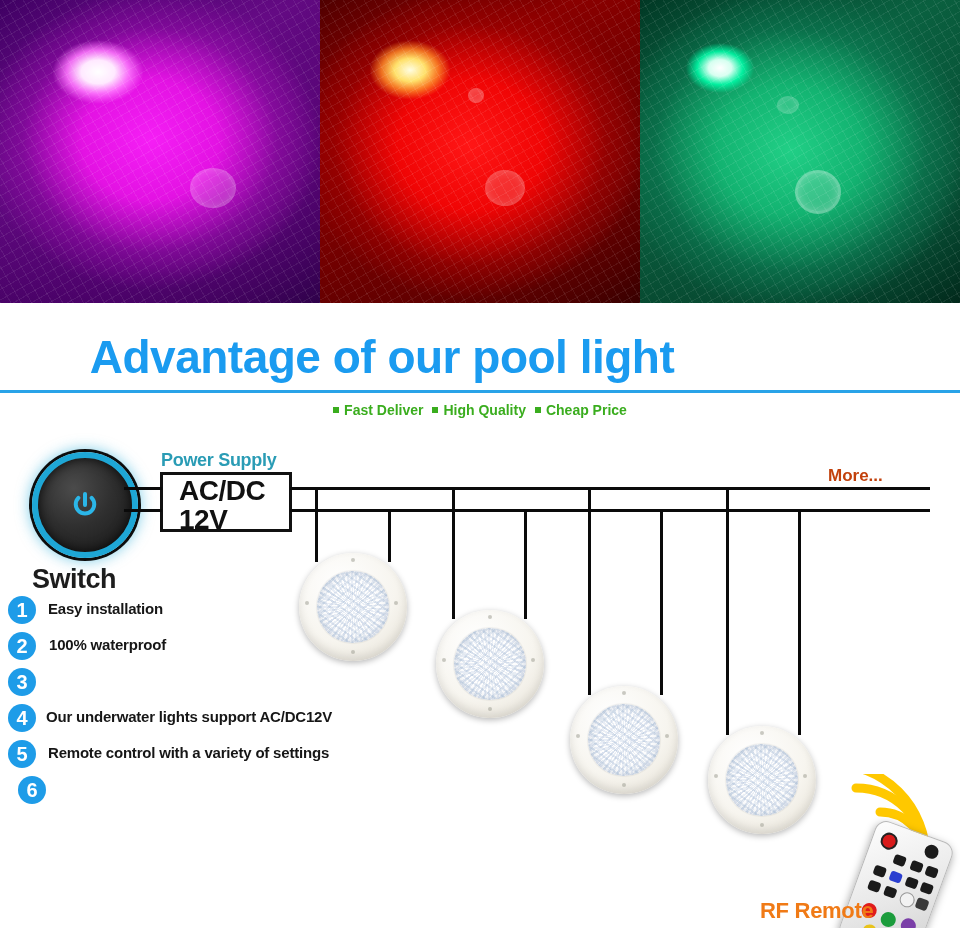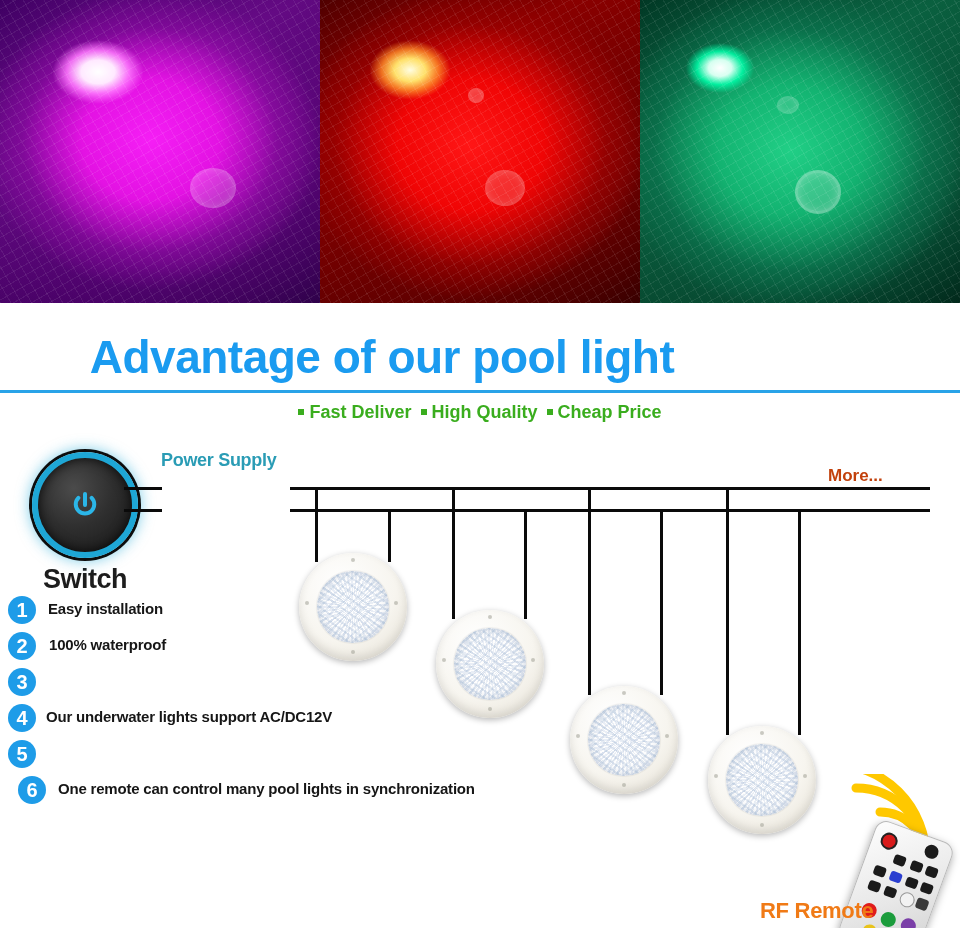--- a/index.html
+++ b/index.html
@@ -71,21 +71,21 @@
     letter-spacing:-0.5px;
     white-space:nowrap;
   }
   .rule{
     position:absolute;left:0;top:390px;width:960px;height:3px;
     background:#29a3e8;
   }
   .subhead{
     position:absolute;left:0;top:402px;width:960px;
     text-align:center;
-    font-size:18px;font-weight:bold;color:#3aad1e;
+    font-size:14px;font-weight:bold;color:#3aad1e;
   }
   .subhead .sq{
     display:inline-block;width:6px;height:6px;background:#3aad1e;
     margin:0 5px 2px 9px;vertical-align:middle;
   }
   .subhead .sq:first-child{margin-left:0;}
 
   
   .diagram{position:absolute;left:0;top:430px;width:960px;height:498px;}
 
@@ -96,21 +96,21 @@
     background:radial-gradient(circle at 38% 32%, #4b4b4b 0%, #2f2f2f 45%, #161616 100%);
     border:6px solid #1ea7d6;
     box-shadow:0 0 0 3px #0d0d0d, 0 0 14px 3px rgba(30,167,214,.55), inset 0 0 12px rgba(0,0,0,.8);
     position:relative;
   }
   .power-glyph{
     position:absolute;left:50%;top:50%;transform:translate(-50%,-50%);
     width:30px;height:30px;
   }
   .switch-label{
-    margin-top:6px;text-align:center;width:106px;
+    margin-top:6px;width:106px;
     font-size:27px;font-weight:bold;color:#1d1d1d;
     letter-spacing:-0.5px;
   }
 
   
   .ps-title{
     position:absolute;left:161px;top:20px;
     font-size:18px;font-weight:bold;color:#2a9cb5;
     letter-spacing:-0.3px;
   }
@@ -226,20 +226,24 @@
     <div class="switch-btn">
       <svg class="power-glyph" viewBox="0 0 24 24">
         <path d="M12 3.2 L12 12" stroke="#2bb6e8" stroke-width="3.2" stroke-linecap="round" fill="none"></path>
         <path d="M6.7 6.3 A7.4 7.4 0 1 0 17.3 6.3" stroke="#2bb6e8" stroke-width="3.2" stroke-linecap="round" fill="none"></path>
       </svg>
     </div>
     <div class="switch-label">Switch</div>
   </div>
 
   <div class="ps-title">Power Supply</div>
+  <div class="ps-box">
+    <div>AC/DC</div>
+    <div>12V</div>
+  </div>
 
   <div class="wire h" style="left:124px;top:57px;width:38px;"></div>
   <div class="wire h" style="left:124px;top:79px;width:38px;"></div>
 
   <div class="wire h" style="left:290px;top:57px;width:640px;"></div>
   <div class="wire h" style="left:290px;top:79px;width:640px;"></div>
 
   <div class="wire v" style="left:315px;top:57px;height:75px;"></div>
   <div class="wire v" style="left:388px;top:79px;height:53px;"></div>
 
@@ -305,24 +309,24 @@
     </div>
     <div class="feature">
       <div class="bullet">3</div>
     </div>
     <div class="feature">
       <div class="bullet">4</div>
       <div class="ftext" style="left:38px;">Our underwater lights support AC/DC12V</div>
     </div>
     <div class="feature">
       <div class="bullet">5</div>
+      <div class="ftext" style="left:40px;">Remote control with a variety of settings</div>
     </div>
     <div class="feature">
       <div class="bullet" style="left:10px;">6</div>
-      <div class="ftext" style="left:50px;">One remote can control many pool lights in synchronization</div>
     </div>
   </div>
 
   <svg class="rf-waves" viewBox="0 0 110 90">
     <g fill="none" stroke="#ffc800" stroke-width="9" stroke-linecap="round">
       <path d="M104 84 A46 46 0 0 0 58 38"></path>
       <path d="M104 84 A70 70 0 0 0 34 14"></path>
       <path d="M104 84 A94 94 0 0 0 10 -10"></path>
     </g>
   </svg>

